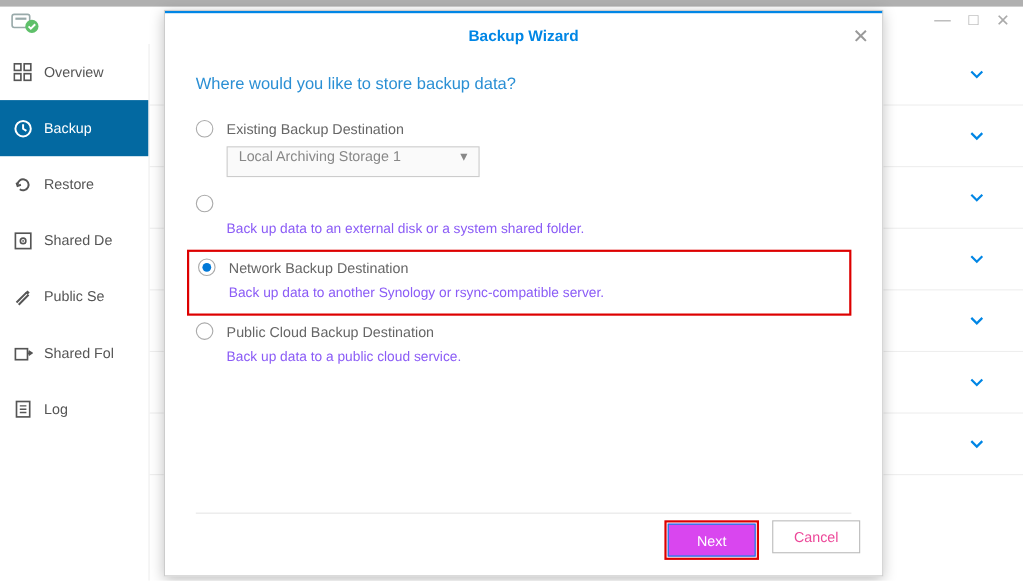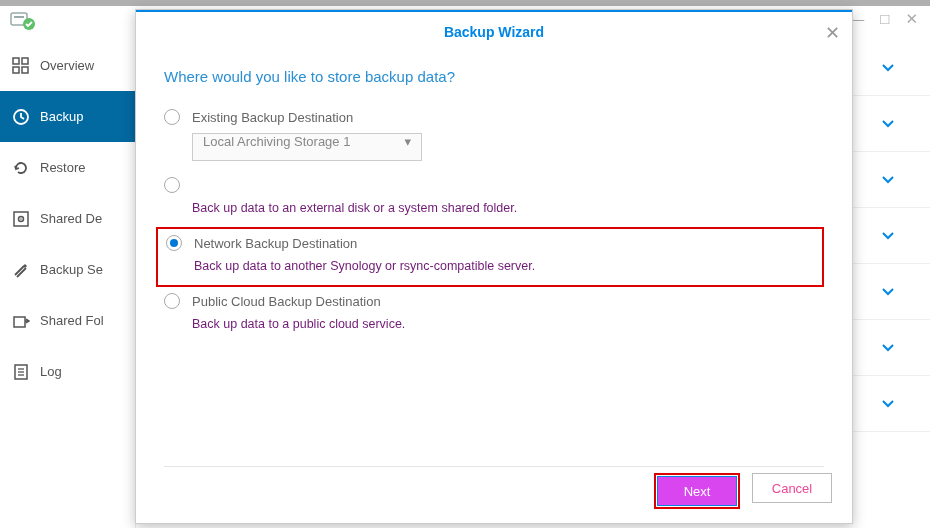--- a/index.html
+++ b/index.html
@@ -9,33 +9,33 @@
   .window-controls { position:absolute; top:10px; right:12px; display:flex; gap:16px; color:#aaa; font-size:15px; z-index:5; }
   .logo { position:absolute; top:10px; left:10px; }
   .sidebar { position:absolute; top:40px; left:0; width:135px; }
   .sidebar-item { display:flex; align-items:center; height:51px; padding:0 12px; color:#555; cursor:pointer; white-space:nowrap; overflow:hidden; }
   .sidebar-item.active { background:#0369a1; color:#fff; }
   .sidebar-item .icon { width:18px; height:18px; margin-right:10px; flex-shrink:0; display:inline-flex; align-items:center; justify-content:center; }
   .main { position:absolute; top:40px; left:135px; right:0; bottom:0; border-left:1px solid #eee; }
   .row { height:56px; border-bottom:1px solid #eee; display:flex; align-items:center; justify-content:flex-end; padding-right:35px; }
   .chevron svg { display:block; }
 
-  .modal { position:absolute; top:9px; left:135px; width:718px; height:515px; background:#fff; border:1px solid #ccc; box-shadow:0 3px 12px rgba(0,0,0,0.25); z-index:20; }
+  .modal { position:absolute; top:9px; left:149px; width:654px; height:515px; background:#fff; border:1px solid #ccc; box-shadow:0 3px 12px rgba(0,0,0,0.25); z-index:20; }
   .modal-header { border-top:2px solid #0086E5; height:42px; display:flex; align-items:center; justify-content:center; position:relative; }
   .modal-title { font-weight:bold; color:#0086E5; font-size:14px; }
   .modal-close { position:absolute; right:12px; top:10px; color:#999; font-size:18px; cursor:pointer; }
   .modal-body { padding:10px 28px 0 28px; }
   .modal-question { color:#2a8fd4; font-size:15px; margin:6px 0 18px 0; }
   .opts { }
   .opt { padding:6px 0 4px 0; }
   .opt-row { display:flex; align-items:center; }
   .radio { width:16px; height:16px; border:1px solid #aaa; border-radius:50%; margin-right:12px; flex-shrink:0; position:relative; background:#fff; cursor:pointer; }
   .radio.checked::after { content:""; position:absolute; top:3px; left:3px; width:8px; height:8px; border-radius:50%; background:#0078d7; }
   .opt-label { color:#666; }
-  .opt-desc { margin:8px 0 8px 28px; color:#701a75; font-size:12.5px; }
+  .opt-desc { margin:8px 0 8px 28px; color:#8b5cf6; font-size:12.5px; }
   .dropdown { margin:8px 0 6px 28px; width:230px; height:28px; border:1px solid #ccc; background:#fafafa; display:flex; align-items:flex-start; justify-content:space-between; padding:0 10px; color:#888; cursor:pointer; }
   .highlight-box { border:2px solid #d00; padding:6px 8px 4px 8px; margin-left:-8px; }
   .modal-footer { position:absolute; bottom:14px; right:20px; display:flex; gap:12px; }
   .footer-sep { position:absolute; bottom:56px; left:28px; right:28px; height:1px; background:#e5e5e5; }
   .btn { min-width:80px; height:30px; display:flex; align-items:center; justify-content:center; border:1px solid #bbb; background:#fff; color:#ec4899; cursor:pointer; font-size:13px; }
   .btn.primary { background:#d946ef; border-color:#0086E5; color:#fff; }
   .btn-wrap-highlight { border:2px solid #d00; padding:1px; }
 </style>
 </head>
 <body>
@@ -98,21 +98,21 @@
         </span>
       <span>Shared De</span>
     </div>
     <div class="sidebar-item">
       <span class="icon">
           <svg width="18" height="18">
             <path d="M3 14 l9 -9 M5 16 l9 -9" stroke="#555" stroke-width="1.8"></path>
             <path d="M13 3 l2 2 l-2 2 l-2 -2 z" fill="#555"></path>
           </svg>
         </span>
-      <span>Backup Se</span>
+      <span>Public Se</span>
     </div>
     <div class="sidebar-item">
       <span class="icon">
           <svg width="18" height="18">
             <rect x="2" y="5" width="11" height="10" fill="none" stroke="#555" stroke-width="1.5"></rect>
             <path d="M13 9 h3 M14 7 l3 2 l-3 2" fill="none" stroke="#555" stroke-width="1.5"></path>
           </svg>
         </span>
       <span>Shared Fol</span>
     </div>

